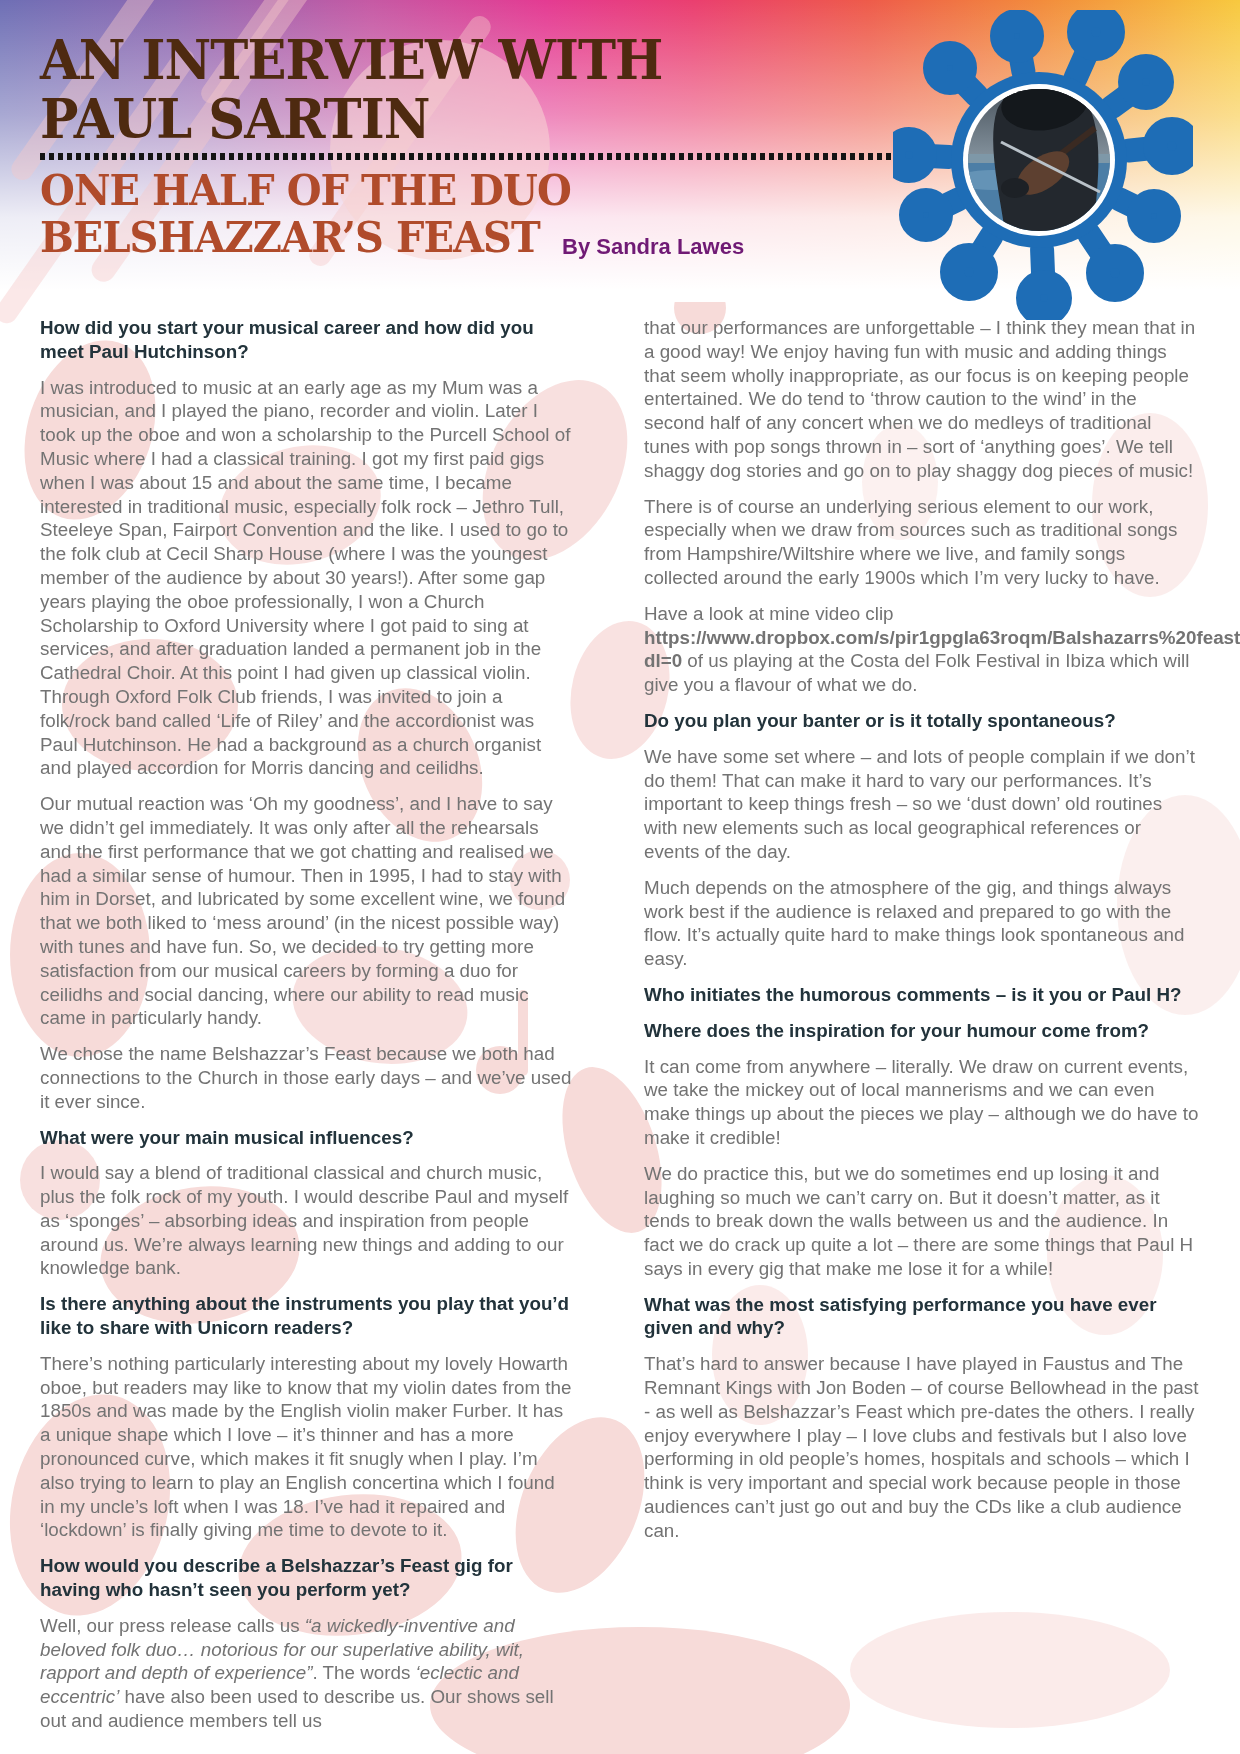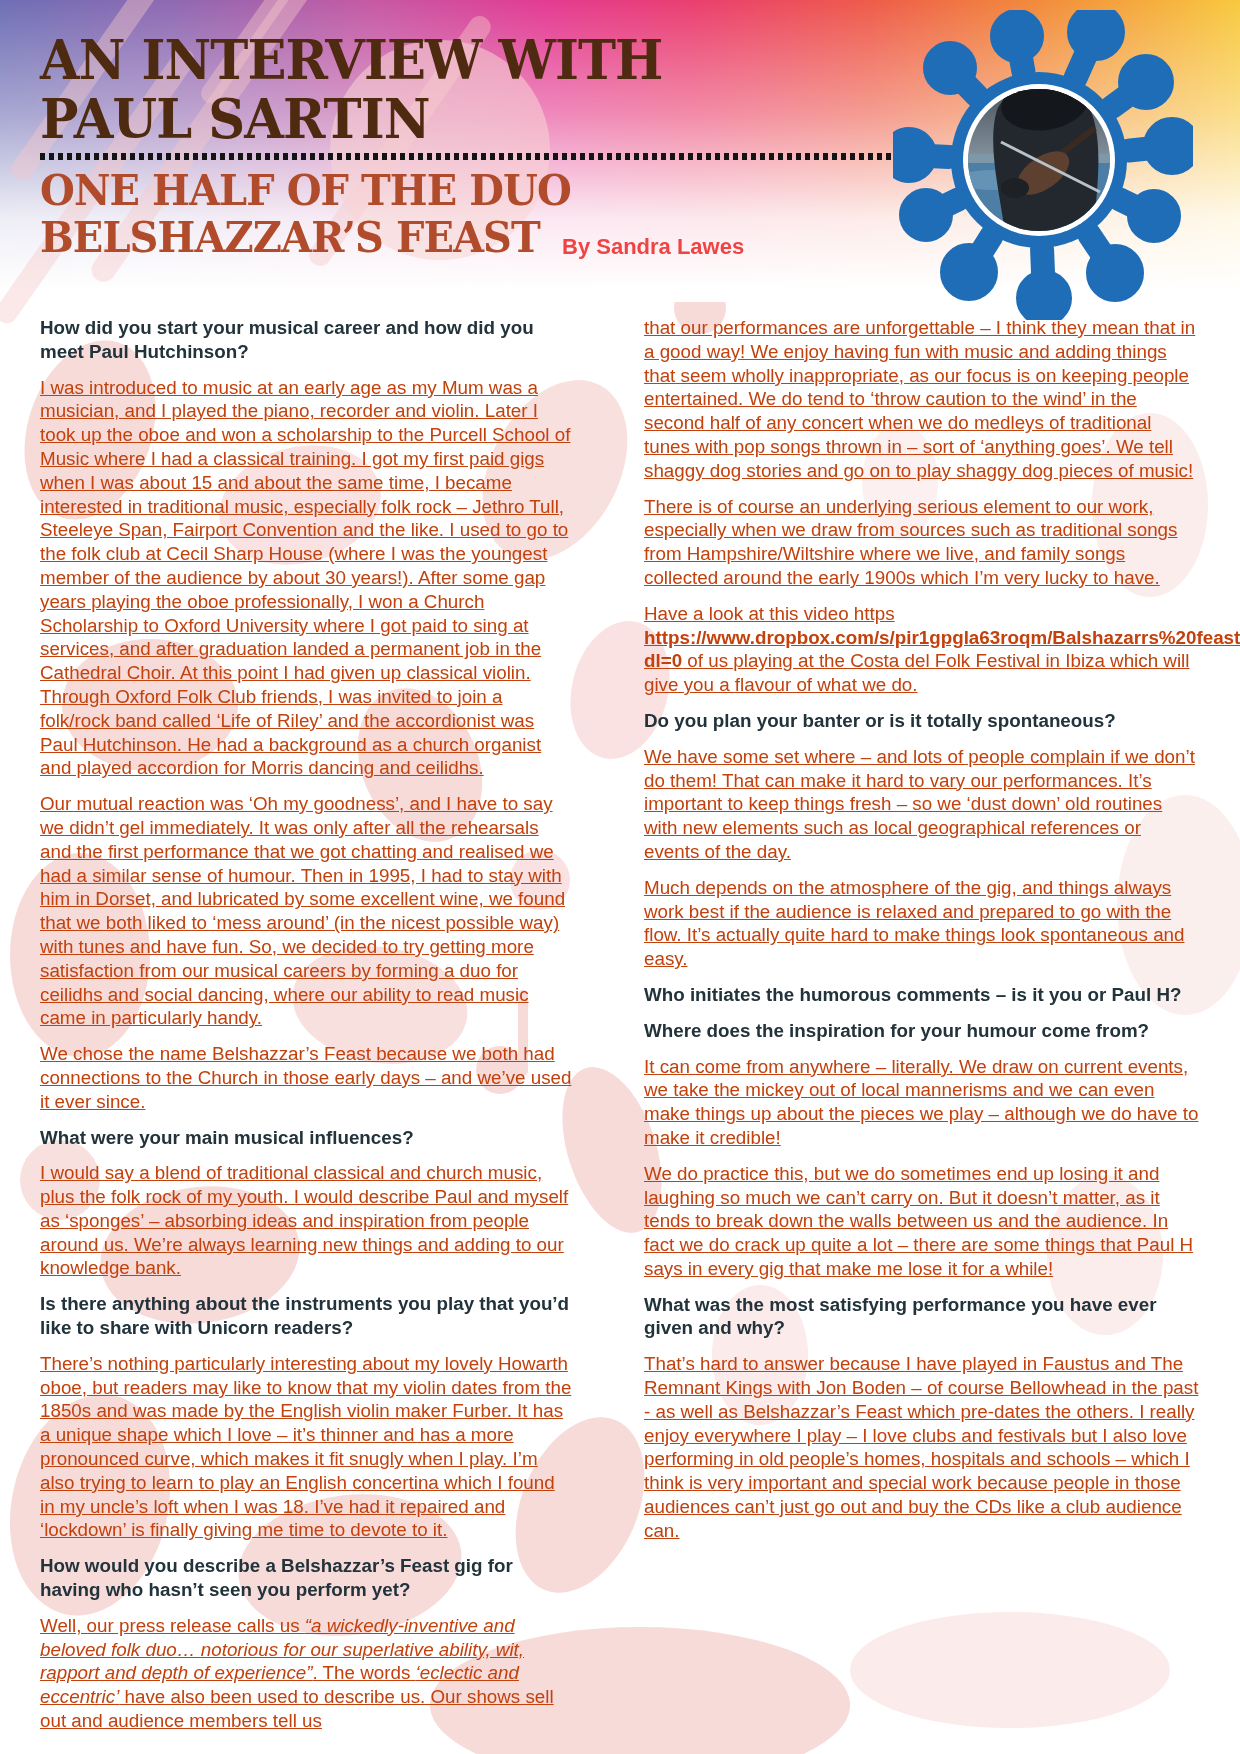--- a/index.html
+++ b/index.html
@@ -29,32 +29,32 @@
     background:repeating-linear-gradient(to right,#141414 0 5px,transparent 5px 9px);
   }
   .subtitle{
     position:absolute;left:40px;top:167px;z-index:3;margin:0;
     color:#b04b2b;font-family:"DejaVu Serif","Liberation Serif",serif;font-weight:bold;
     font-size:43px;line-height:47px;letter-spacing:-1px;
     transform:scaleX(.93);transform-origin:left top;white-space:nowrap;
   }
   .byline{
     position:absolute;left:562px;top:234px;z-index:3;
-    font-weight:bold;font-size:22px;color:#ef4444;white-space:nowrap;
+    font-weight:bold;font-size:22px;color:#701a75;white-space:nowrap;
   }
   .splat{position:absolute;left:893px;top:10px;z-index:2;}
   
   .columns{
     position:absolute;left:40px;top:316px;width:1160px;z-index:1;
     display:flex;gap:72px;
   }
   .col{width:556px;}
   .col p{margin:0 0 12px 0;font-size:18.8px;line-height:23.8px;}
   .col p.q{font-weight:bold;color:#22333b;}
-  .col p.a{color:#c2410c;text-decoration:underline;}
+  .col p.a{color:#737373;}
   .it{font-style:italic;}
   .bd{font-weight:bold;}
 </style>
 </head>
 <body>
 
 <svg class="bg-pattern" width="1240" height="1754" viewBox="0 0 1240 1754">
   <g fill="#f7dbd9">
     <circle cx="700" cy="308" r="26"></circle>
     <ellipse cx="90" cy="430" rx="62" ry="92" transform="rotate(18 90 430)"></ellipse>
@@ -161,21 +161,21 @@
       <p class="q"><span>What were your main musical influences?</span></p>
       <p class="a"><span>I would say a blend of traditional classical and church music, plus the folk rock of my youth. I would describe Paul and myself as ‘sponges’ – absorbing ideas and inspiration from people around us. We’re always learning new things and adding to our knowledge bank.</span></p>
       <p class="q"><span>Is there anything about the instruments you play that you’d like to share with Unicorn readers?</span></p>
       <p class="a"><span>There’s nothing particularly interesting about my lovely Howarth oboe, but readers may like to know that my violin dates from the 1850s and was made by the English violin maker Furber. It has a unique shape which I love – it’s thinner and has a more pronounced curve, which makes it fit snugly when I play. I’m also trying to learn to play an English concertina which I found in my uncle’s loft when I was 18. I’ve had it repaired and ‘lockdown’ is finally giving me time to devote to it.</span></p>
       <p class="q"><span>How would you describe a Belshazzar’s Feast gig for having who hasn’t seen you perform yet?</span></p>
       <p class="a"><span>Well, our press release calls us </span><span class="it">“a wickedly-inventive and beloved folk duo… notorious for our superlative ability, wit, rapport and depth of experience”</span><span>. The words </span><span class="it">‘eclectic and eccentric’</span><span> have also been used to describe us. Our shows sell out and audience members tell us</span></p>
     </div>
   <div class="col">
       <p class="a"><span>that our performances are unforgettable – I think they mean that in a good way! We enjoy having fun with music and adding things that seem wholly inappropriate, as our focus is on keeping people entertained. We do tend to ‘throw caution to the wind’ in the second half of any concert when we do medleys of traditional tunes with pop songs thrown in – sort of ‘anything goes’. We tell shaggy dog stories and go on to play shaggy dog pieces of music!</span></p>
       <p class="a"><span>There is of course an underlying serious element to our work, especially when we draw from sources such as traditional songs from Hampshire/Wiltshire where we live, and family songs collected around the early 1900s which I’m very lucky to have.</span></p>
-      <p class="a"><span>Have a look at this video https </span><span class="bd">https://www.dropbox.com/s/pir1gpgla63roqm/Balshazarrs%20feast%20Ibiza.mp4?dl=0</span><span> of us playing at the Costa del Folk Festival in Ibiza which will give you a flavour of what we do.</span></p>
+      <p class="a"><span>Have a look at mine video clip </span><span class="bd">https://www.dropbox.com/s/pir1gpgla63roqm/Balshazarrs%20feast%20Ibiza.mp4?dl=0</span><span> of us playing at the Costa del Folk Festival in Ibiza which will give you a flavour of what we do.</span></p>
       <p class="q"><span>Do you plan your banter or is it totally spontaneous?</span></p>
       <p class="a"><span>We have some set where – and lots of people complain if we don’t do them! That can make it hard to vary our performances. It’s important to keep things fresh – so we ‘dust down’ old routines with new elements such as local geographical references or events of the day.</span></p>
       <p class="a"><span>Much depends on the atmosphere of the gig, and things always work best if the audience is relaxed and prepared to go with the flow. It’s actually quite hard to make things look spontaneous and easy.</span></p>
       <p class="q"><span>Who initiates the humorous comments – is it you or Paul H?</span></p>
       <p class="q"><span>Where does the inspiration for your humour come from?</span></p>
       <p class="a"><span>It can come from anywhere – literally. We draw on current events, we take the mickey out of local mannerisms and we can even make things up about the pieces we play – although we do have to make it credible!</span></p>
       <p class="a"><span>We do practice this, but we do sometimes end up losing it and laughing so much we can’t carry on. But it doesn’t matter, as it tends to break down the walls between us and the audience.  In fact we do crack up quite a lot – there are some things that Paul H says in every gig that make me lose it for a while!</span></p>
       <p class="q"><span>What was the most satisfying performance you have ever given and why?</span></p>
       <p class="a"><span>That’s hard to answer because I have played in Faustus and The Remnant Kings with Jon Boden – of course Bellowhead in the past - as well as Belshazzar’s Feast which pre-dates the others. I really enjoy everywhere I play – I love clubs and festivals but I also love performing in old people’s homes, hospitals and schools – which I think is very important and special work because people in those audiences can’t just go out and buy the CDs like a club audience can.</span></p>
     </div>

